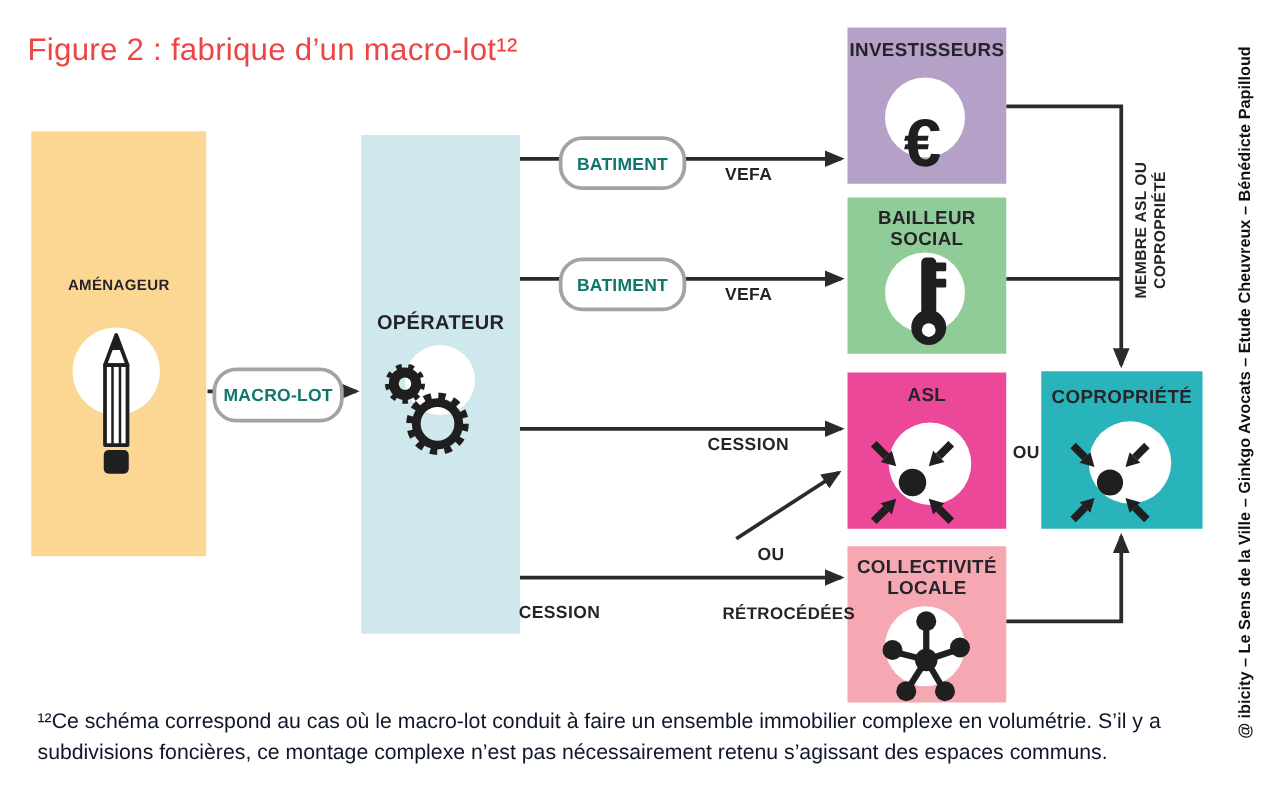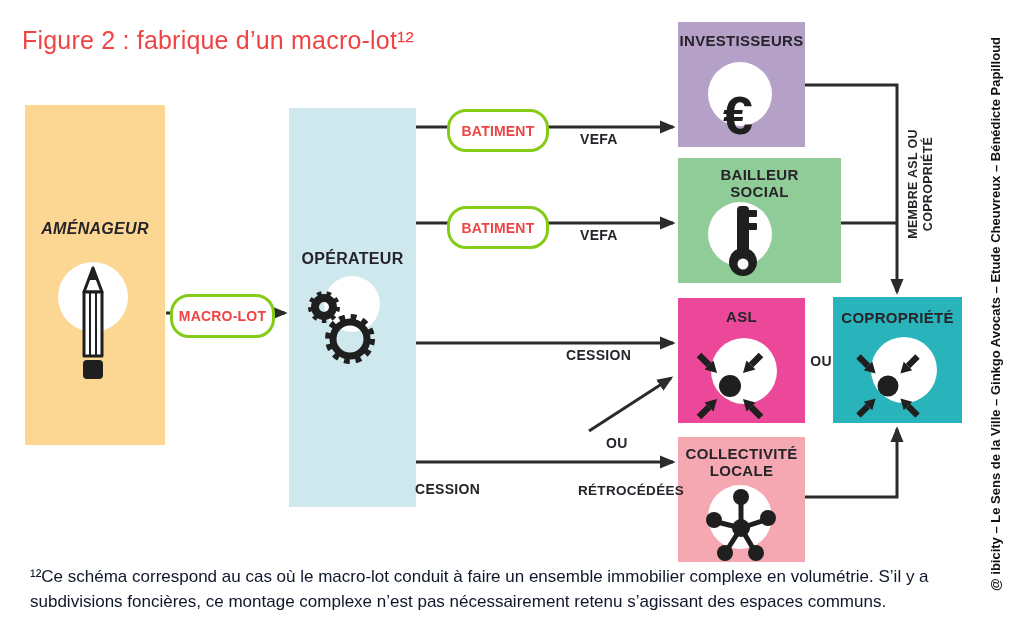--- a/index.html
+++ b/index.html
@@ -18,58 +18,58 @@
     position:absolute; left:0; width:100%; text-align:center;
     font-weight:700; color:#26242a; font-size:15px; line-height:17px; letter-spacing:.3px;
   }
   .label-narrow  { left:50%; transform:translateX(-50%); width:86px; }
   .label-narrow2 { left:50%; transform:translateX(-50%); width:112px; }
   .icon-circle { position:absolute; background:#fff; border-radius:50%; }
   .icon-svg { position:absolute; }
   .icon-glyph { position:absolute; color:#1f1f1f; line-height:1; }
 
   #node-amenageur   { left:25px;  top:105px; width:140px; height:340px; }
-  #node-amenageur .node-label { top:115px; font-size:16px;font-style:italic; }
+  #node-amenageur .node-label { top:115px; font-size:12px; }
   #node-amenageur .icon-circle { left:33px; top:157px; width:70px; height:70px; }
   #node-amenageur .icon-svg { left:46px; top:160px; }
 
   #node-operateur   { left:289px; top:108px; width:127px; height:399px; }
   #node-operateur .node-label { top:142px; font-size:16px; }
   #node-operateur .icon-circle { left:35px; top:168px; width:56px; height:56px; }
   #node-operateur .icon-svg { left:11px; top:173px; }
 
   #node-investisseurs { left:678px; top:22px;  width:127px; height:125px; }
   #node-investisseurs .node-label { top:10px; white-space:nowrap; }
   #node-investisseurs .icon-circle { left:30px; top:40px; width:64px; height:64px; }
   #node-investisseurs .euro { left:45px; top:66px; font-size:54px; font-weight:800; }
 
-  #node-bailleur    { left:678px; top:158px; width:127px; height:125px;padding-left:36px; }
+  #node-bailleur    { left:678px; top:158px; width:127px; height:125px; }
   #node-bailleur .node-label { top:8px; }
   #node-bailleur .icon-circle { left:30px; top:44px; width:64px; height:64px; }
   #node-bailleur .icon-svg { left:48px; top:46px; }
 
   #node-asl         { left:678px; top:298px; width:127px; height:125px; }
   #node-asl .node-label { top:10px; }
   #node-asl .icon-circle { left:33px; top:40px; width:66px; height:66px; }
   #node-asl .icon-svg { left:10px; top:46px; }
 
   #node-collectivite { left:678px; top:437px; width:127px; height:125px; }
   #node-collectivite .node-label { top:8px; }
   #node-collectivite .icon-circle { left:30px; top:48px; width:64px; height:64px; }
   #node-collectivite .icon-svg { left:24px; top:48px; }
 
   #node-copropriete { left:833px; top:297px; width:129px; height:126px; }
   #node-copropriete .node-label { top:12px; }
   #node-copropriete .icon-circle { left:38px; top:40px; width:66px; height:66px; }
   #node-copropriete .icon-svg { left:15px; top:49px; }
 
   .pill {
-    position:absolute; z-index:3; background:#ffffff; border:3px solid #84cc16;
+    position:absolute; z-index:3; background:#ffffff; border:3px solid #a3a3a3;
     display:flex; align-items:center; justify-content:center; text-align:center;
-    font-weight:700; color:#ef4444; letter-spacing:.2px;
+    font-weight:700; color:#0f766e; letter-spacing:.2px;
   }
   #pill-macro-lot  { left:170px; top:294px; width:99px;  height:38px; border-radius:19px; font-size:14px; }
   #pill-batiment-1 { left:447px; top:109px; width:96px;  height:37px; border-radius:19px; font-size:14px; }
   #pill-batiment-2 { left:447px; top:206px; width:96px;  height:37px; border-radius:19px; font-size:14px; }
   #pill-chaufferie { left:446px; top:314px; width:101px; height:62px; border-radius:17px; font-size:13.5px; line-height:15.5px; }
   #pill-voies      { left:477px; top:417px; width:113px; height:72px; border-radius:21px; font-size:13.5px; line-height:15.5px; }
 
   .edge-label {
     position:absolute; z-index:4; font-weight:700; color:#26242a;
     font-size:14px; letter-spacing:.3px;

